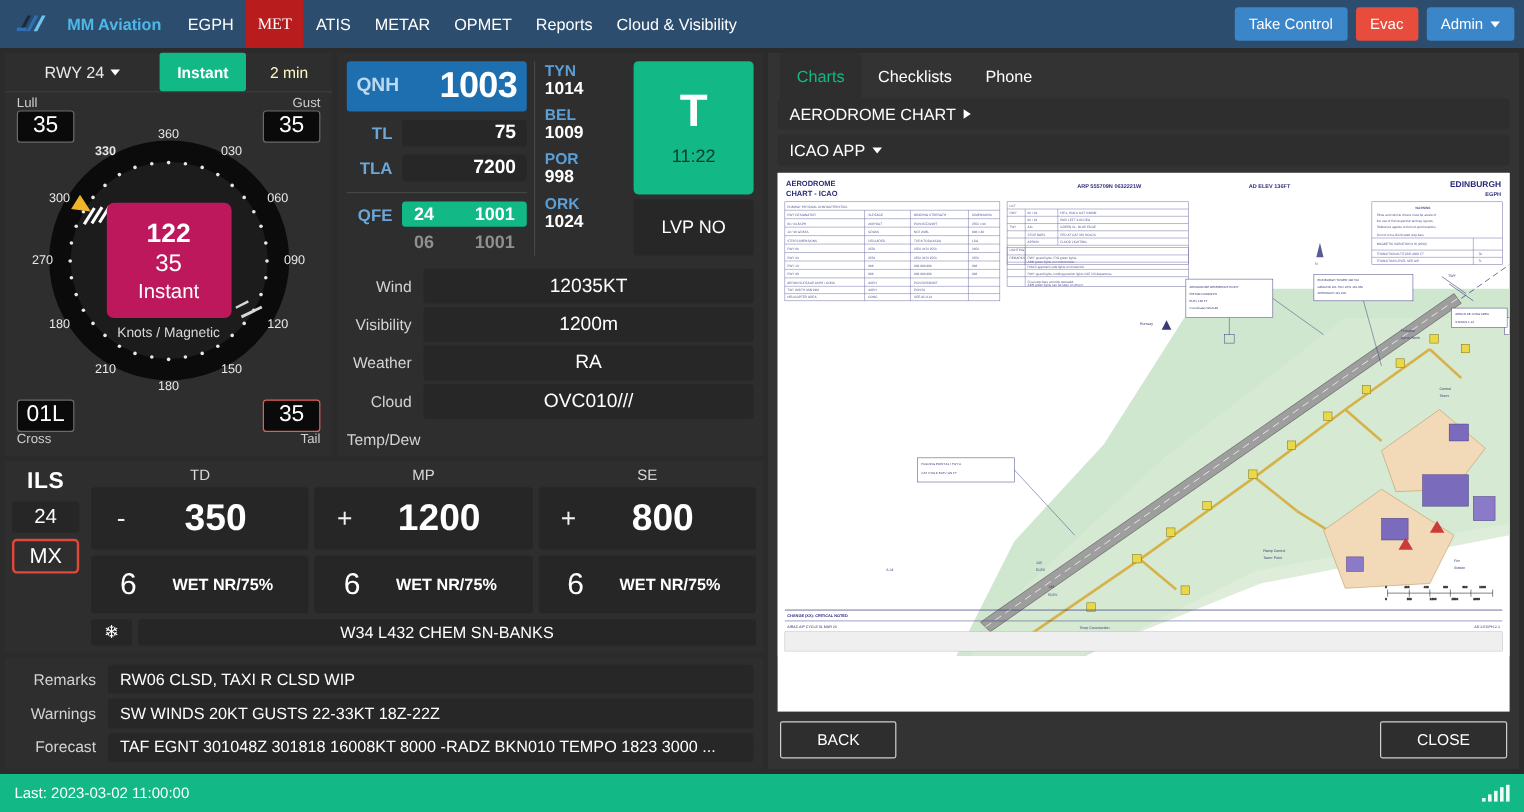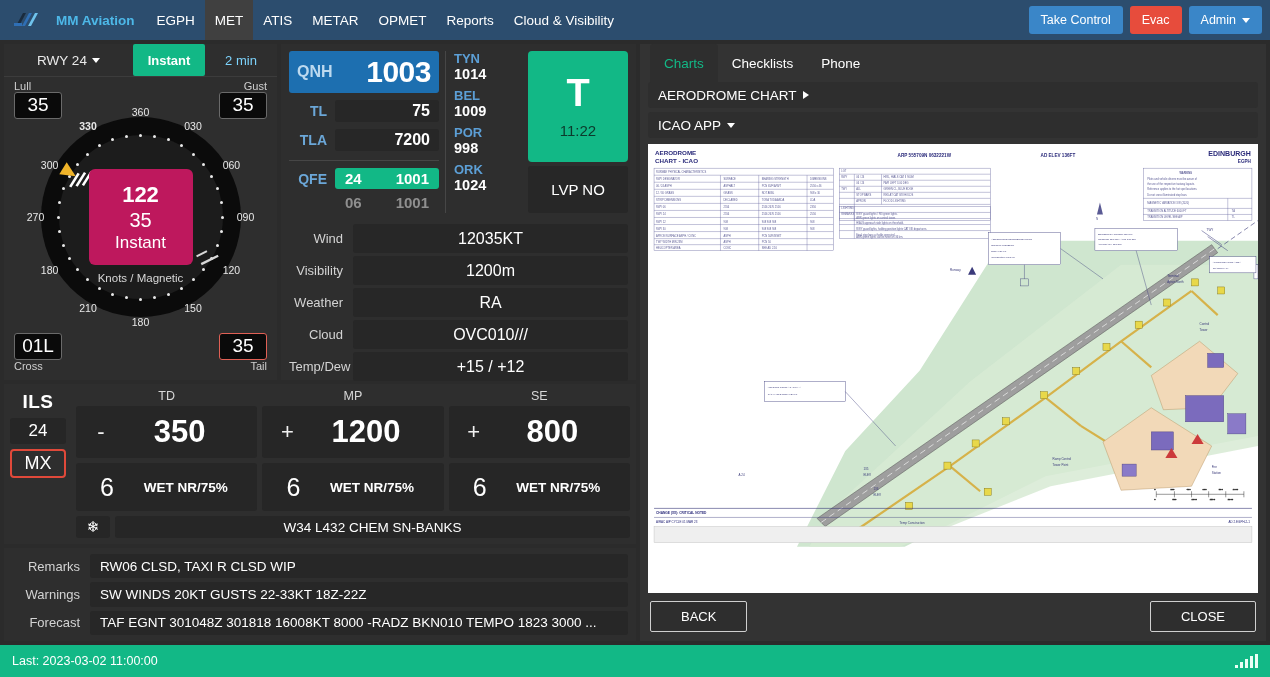--- a/index.html
+++ b/index.html
@@ -20,21 +20,21 @@
   .nav-logo { display:flex; align-items:center; padding: 0 10px 0 12px; }
   .nav-logo svg { display:block; }
   .nav-brand {
     display:flex; align-items:center; color:#4db8e8; font-size:13.5px; font-weight:bold;
     padding: 0 12px 0 0; white-space:nowrap;
   }
   .nav-item {
     display:flex; align-items:center; padding: 0 10px; font-size:13.5px; color:#ffffff;
     white-space:nowrap; cursor:pointer;
   }
-  .nav-item.active { background:#404040; }
+  .nav-item.active { background:#b91c1c;font-family:Liberation Serif, serif; }
   .nav-right { margin-left:auto; display:flex; align-items:center; gap:7px; padding-right:8px; }
   .btn-nav {
     border:none; border-radius:3px; font-size:12.5px; color:#fff; padding:7px 12px;
     font-family:"Liberation Sans", sans-serif; cursor:pointer; white-space:nowrap;
   }
   .btn-take { background:#3a86c8; }
   .btn-evac { background:#e74c3c; }
   .btn-admin { background:#3a86c8; display:flex; align-items:center; gap:6px; }
   .caret-down { width:0;height:0;border-left:4px solid transparent;border-right:4px solid transparent;border-top:5px solid #fff; display:inline-block;}
 
@@ -45,21 +45,21 @@
 
   
   .row1 { display:flex; gap:4px; height:336px; flex:0 0 336px; }
 
   .wind-panel { width:273px; background:#2e2e2e; display:flex; flex-direction:column; }
   .wind-head { display:flex; height:33px; flex:0 0 33px; border-bottom:1px solid #3c3c3c; }
   .rwy-select {
     flex:1 1 auto; display:flex; align-items:center; justify-content:center; gap:5px;
     font-size:13.5px; color:#eaeaea; cursor:pointer;
   }
-  .seg { width:72px; display:flex;align-items:center;justify-content:center; font-size:13px; cursor:pointer; color:#7dd3fc; }
+  .seg { width:72px; display:flex;align-items:center;justify-content:center; font-size:13px; cursor:pointer; color:#fef9c3; }
   .seg.on { background:#12b886; color:#fff; font-weight:bold; border-radius:2px; }
 
   .wind-dial { position:relative; flex:1 1 auto; }
   .corner { position:absolute; width:48px; }
   .corner .lbl { font-size:11px; color:#cfcfcf; }
   .corner .val {
     background:#0a0a0a; border:1px solid #6a6a6a; border-radius:3px; text-align:center;
     font-size:19px; color:#fff; padding:1px 0 2px;
   }
   .corner .val.alert { border-color:#e06055; }
@@ -387,21 +387,20 @@
             <div class="metar-row">
               <span class="metar-key">Weather</span>
               <span class="metar-val">RA</span>
             </div>
             <div class="metar-row">
               <span class="metar-key">Cloud</span>
               <span class="metar-val">OVC010///</span>
             </div>
             <div class="metar-row">
               <span class="metar-key">Temp/Dew</span>
-              <span class="metar-val">+15 / +12</span>
             </div>
           </div>
         </div>
       </div>
 
       <div class="row2">
         <div class="ils-col">
           <div class="ils-title">ILS</div>
           <div class="ils-num">24</div>
           <div class="ils-mx">MX</div>

